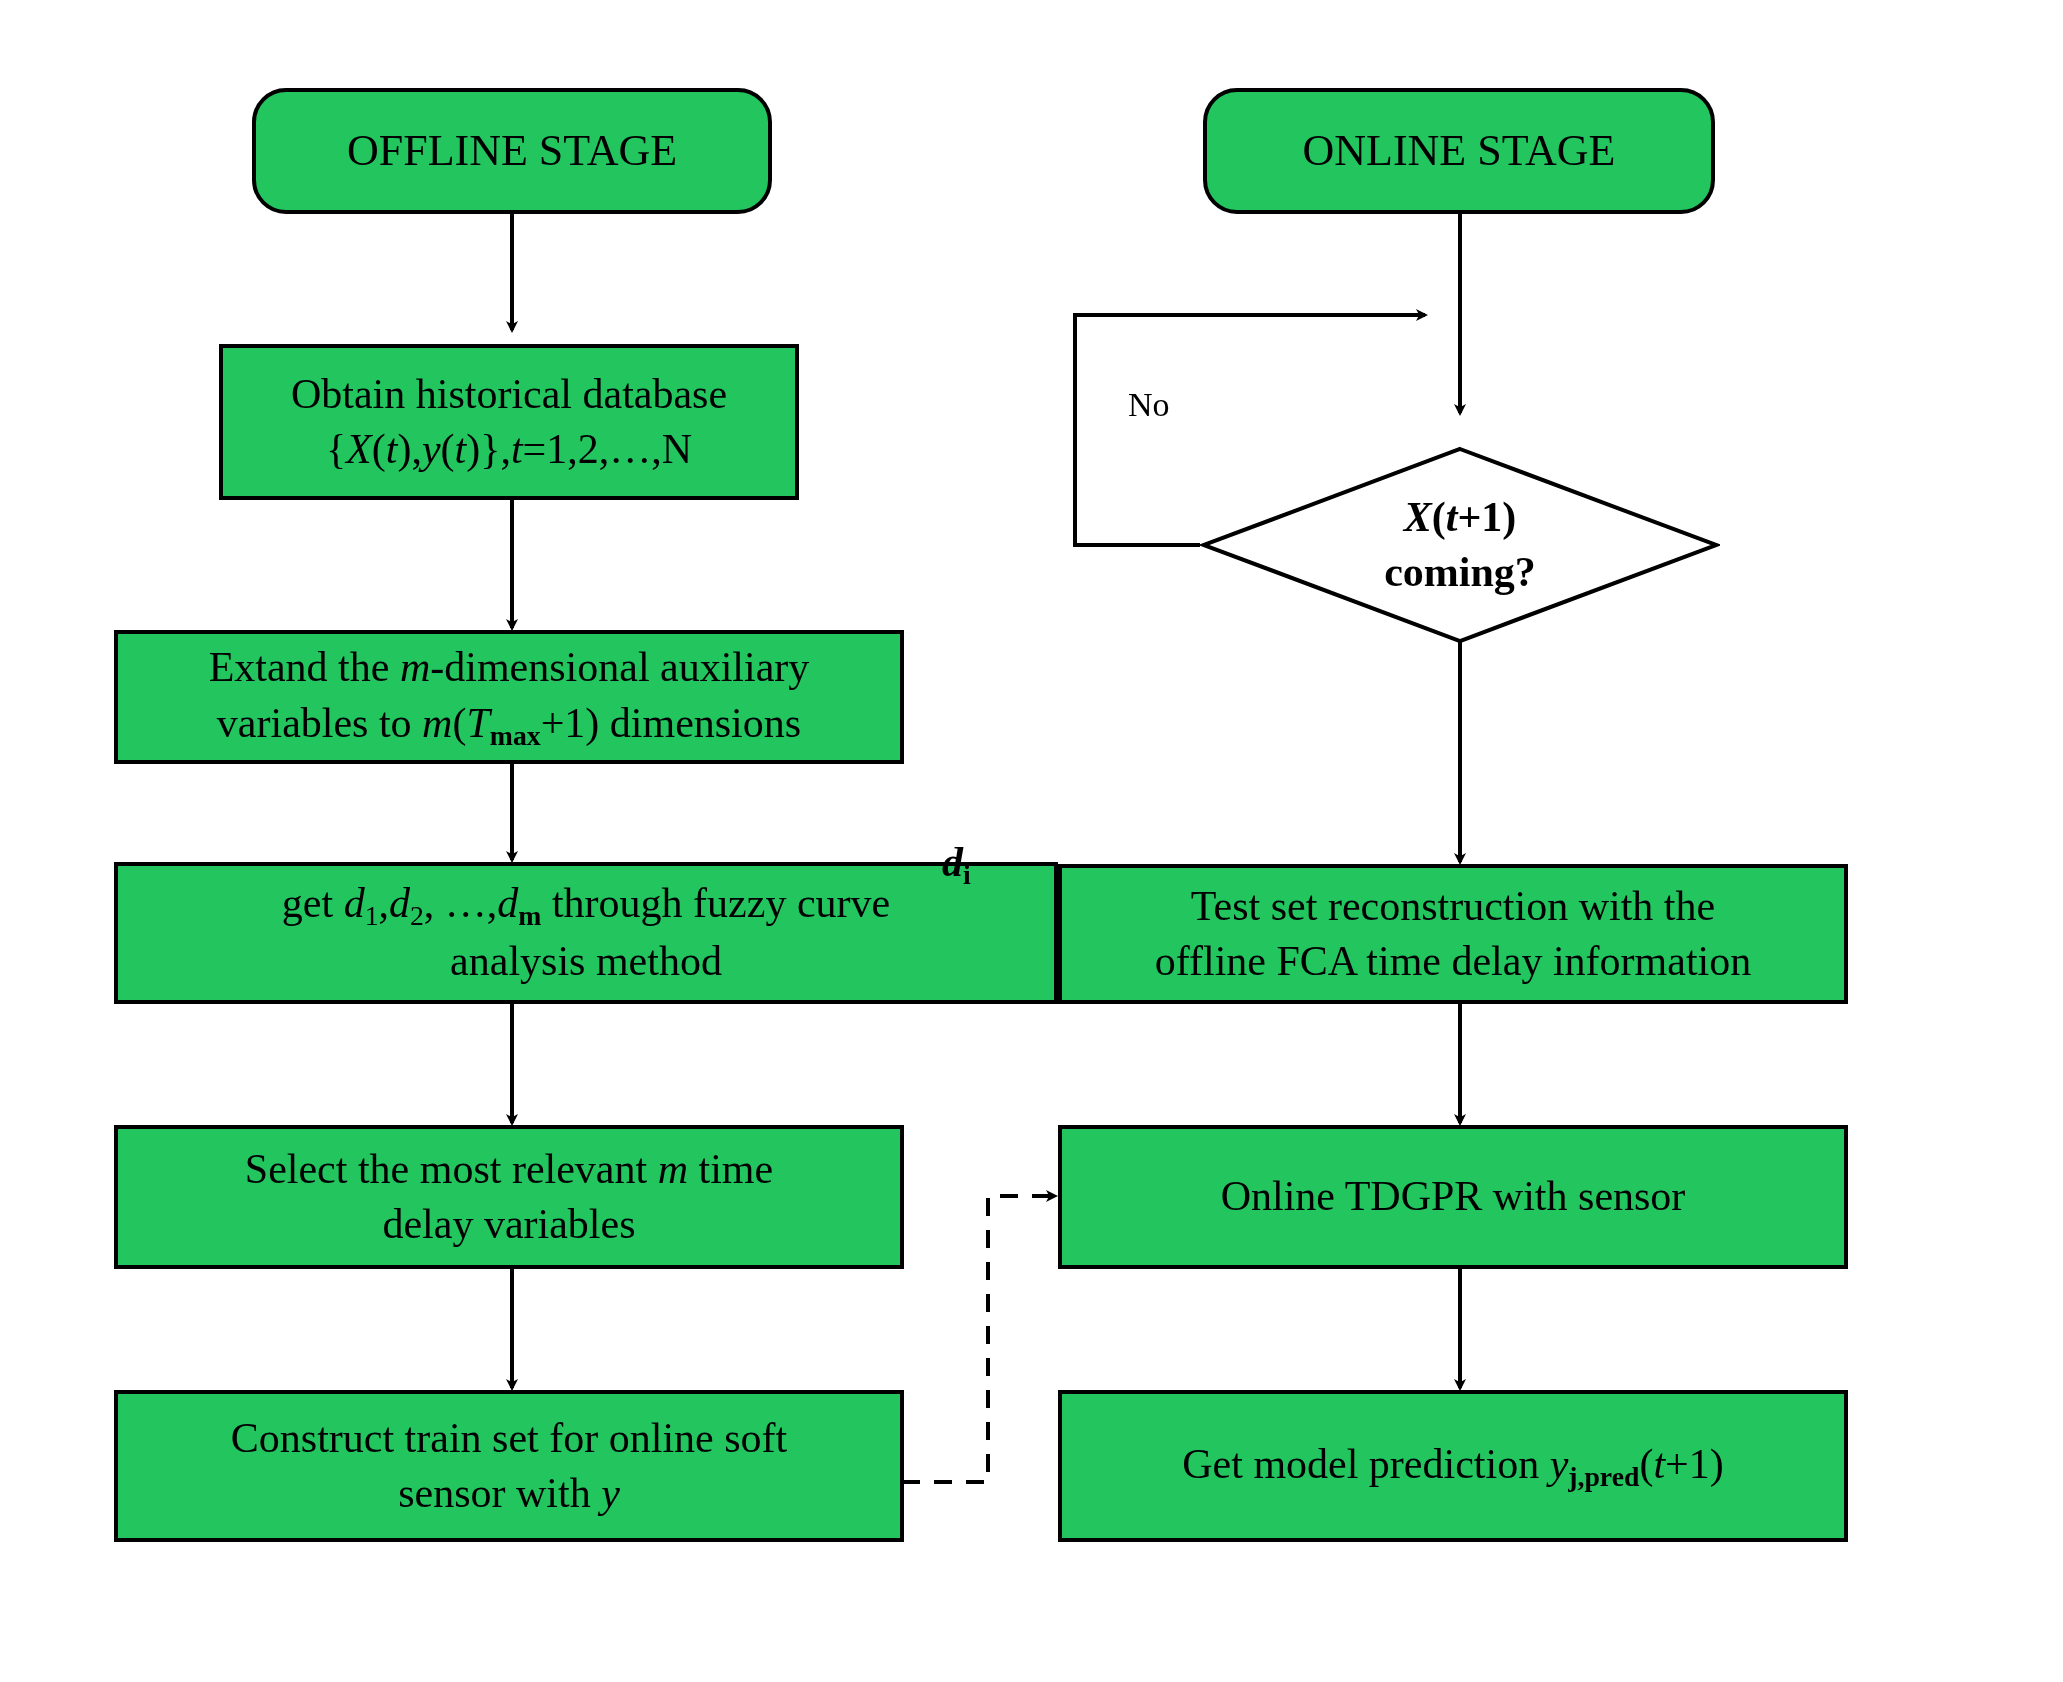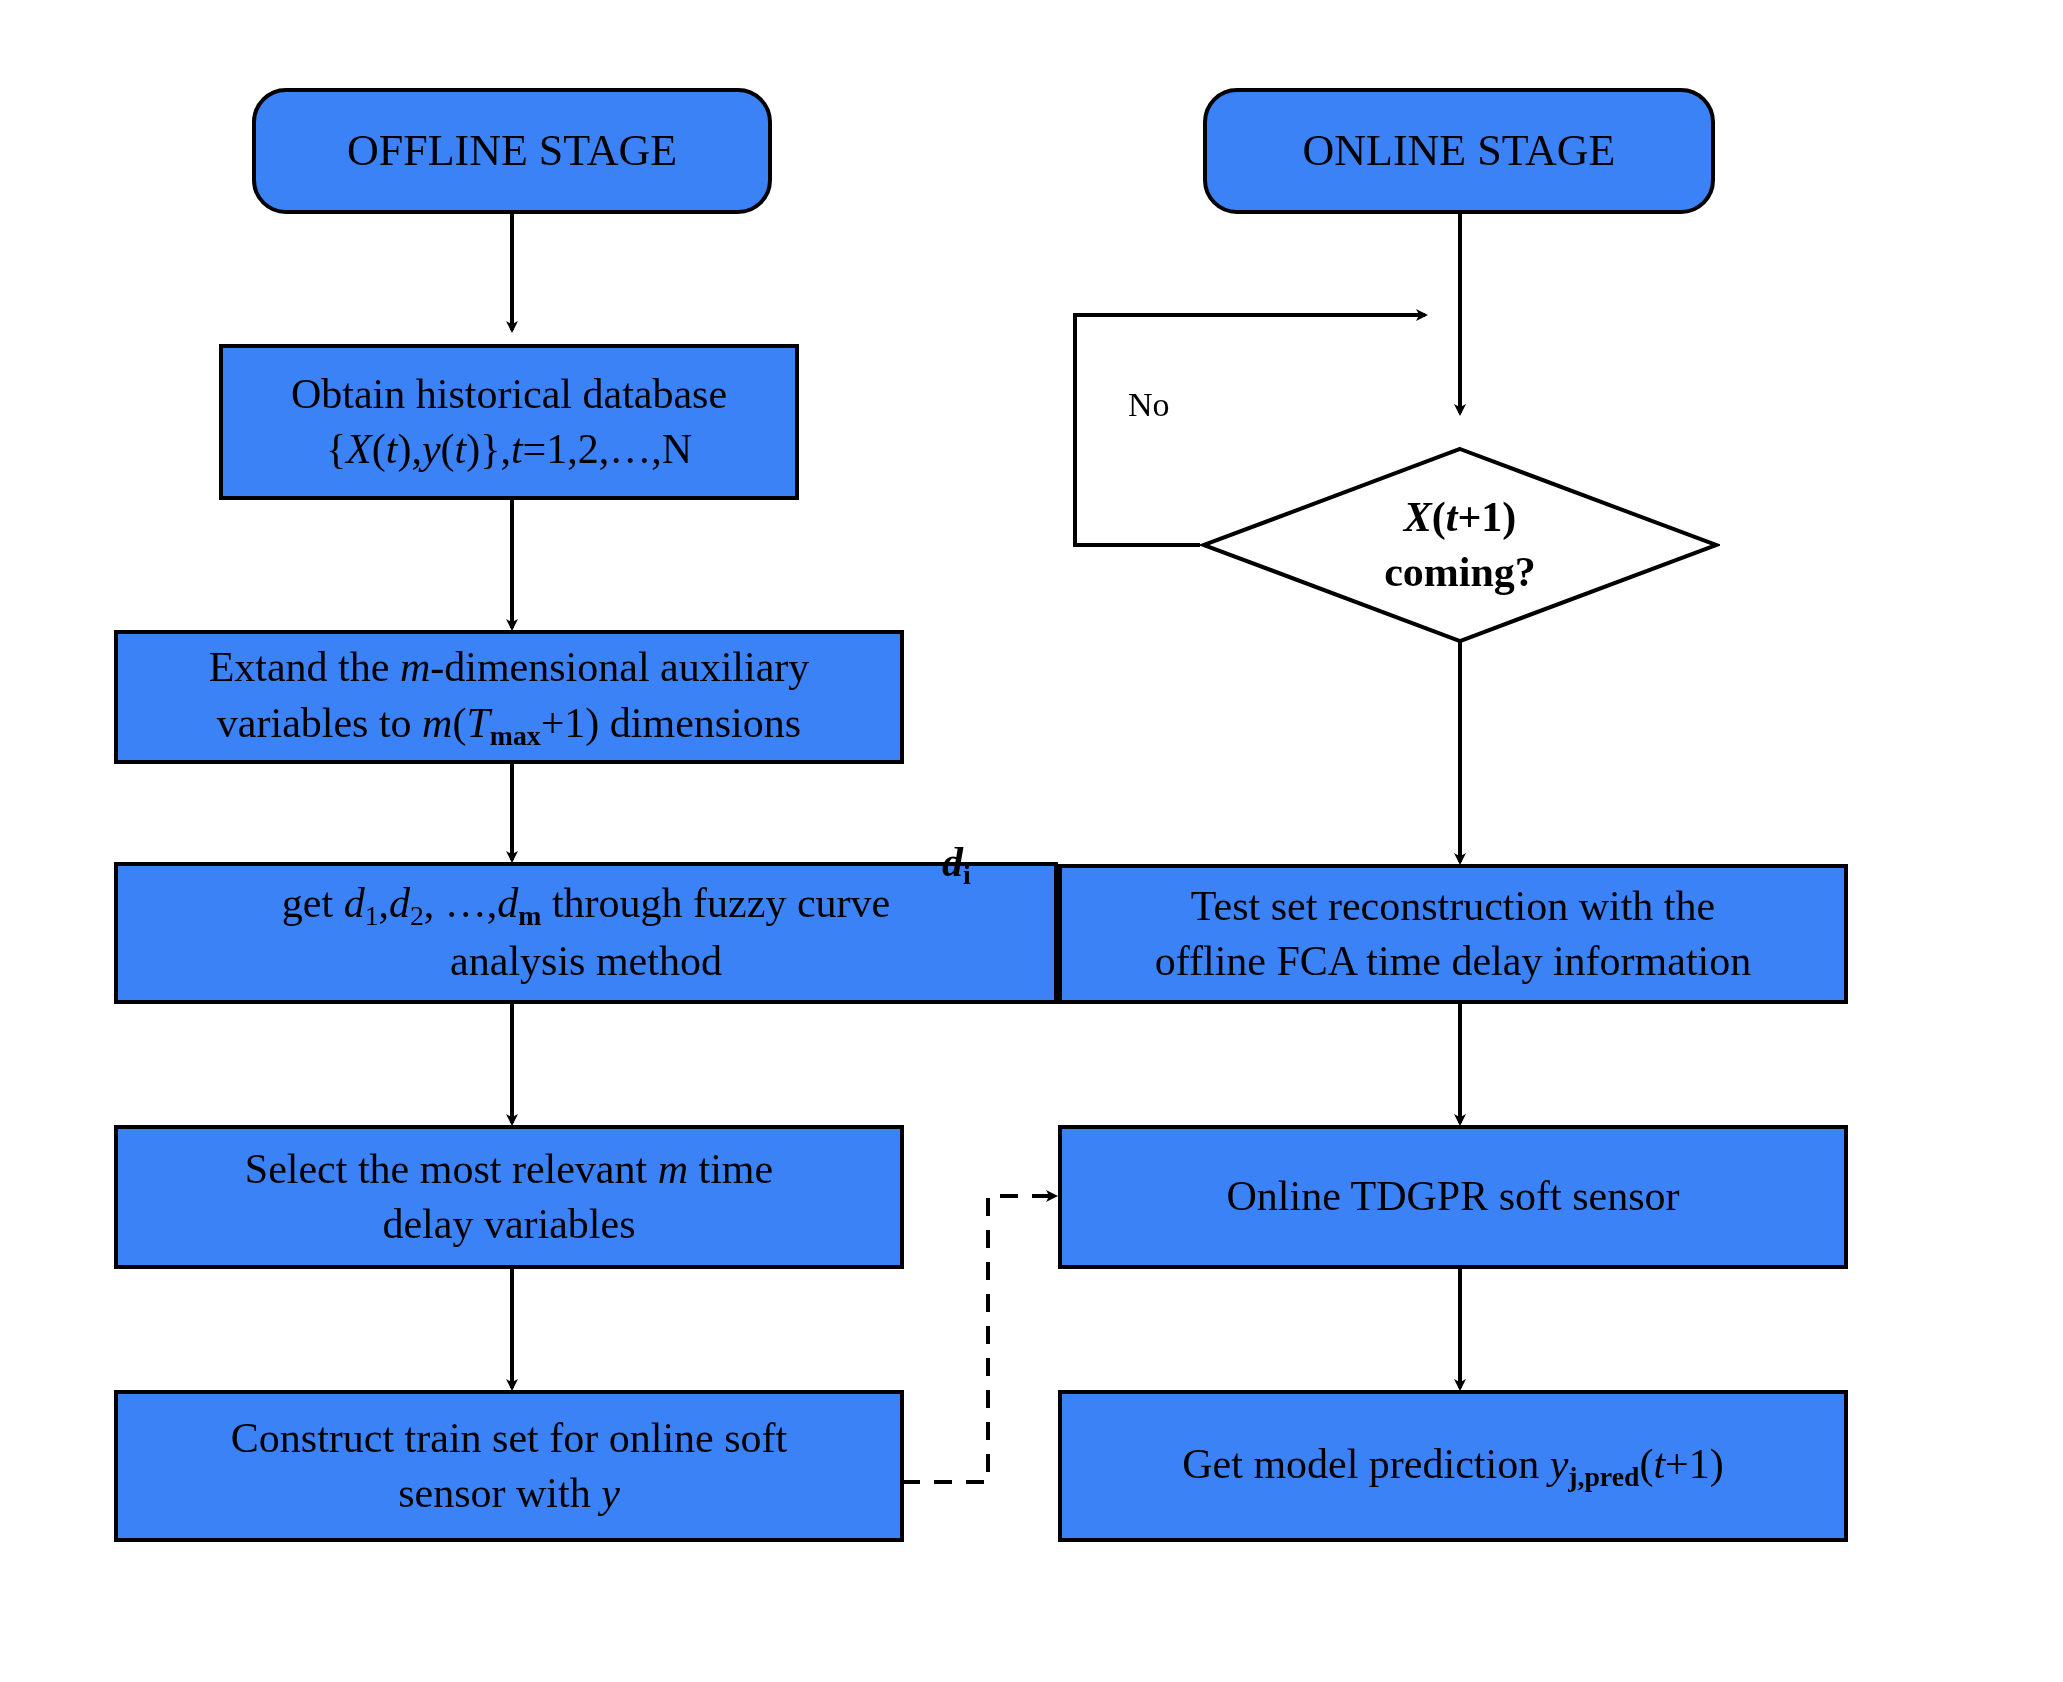--- a/index.html
+++ b/index.html
@@ -24,21 +24,21 @@
     height: 1682px;
     pointer-events: none;
   }
   .node {
     position: absolute;
     box-sizing: border-box;
     display: flex;
     align-items: center;
     justify-content: center;
     text-align: center;
-    background: #3b82f6;
+    background: #22c55e;
   }
   .rect {
     border: 4px solid #000000;
   }
   .stage {
     border: 4px solid #000000;
     border-radius: 34px;
   }
   .node .txt {
     display: block;
@@ -160,20 +160,20 @@
 
   <div class="edge-label" style="left:1128px; top:386px; font-size:34px;">No</div>
 
   <div class="edge-label ital" style="left:942px; top:838px;"><i class="v">d</i><sub class="s">i</sub></div>
 
   <div class="node rect" style="left:1058px; top:864px; width:790px; height:140px;">
     <span class="txt f42">Test set reconstruction with the<br>offline FCA time delay information</span>
   </div>
 
   <div class="node rect" style="left:1058px; top:1125px; width:790px; height:144px;">
-    <span class="txt f42">Online TDGPR soft sensor</span>
+    <span class="txt f42">Online TDGPR with sensor</span>
   </div>
 
   <div class="node rect" style="left:1058px; top:1390px; width:790px; height:152px;">
     <span class="txt f42">Get model prediction <i class="v">y</i><sub class="s">j,pred</sub>(<i class="v">t</i>+1)</span>
   </div>
 
 </div>
 
 </body></html>

